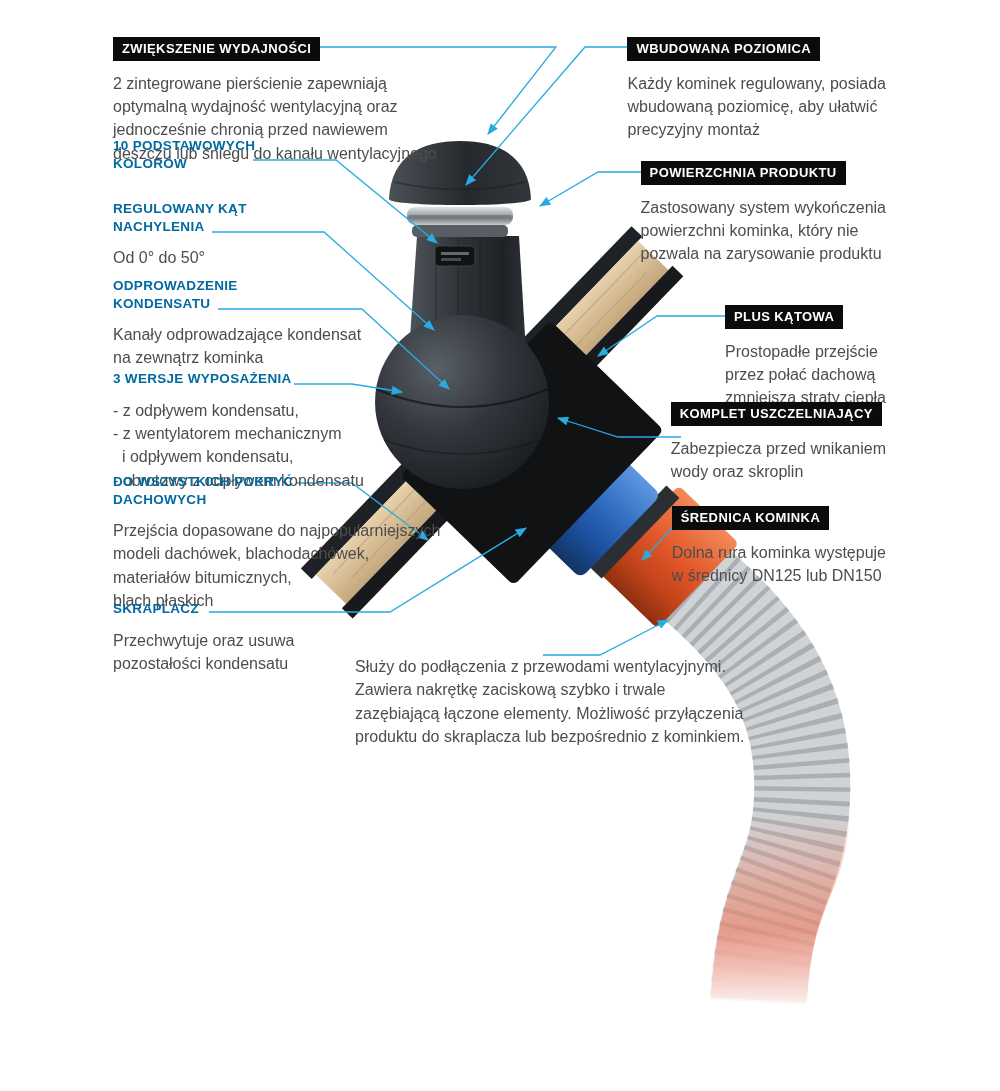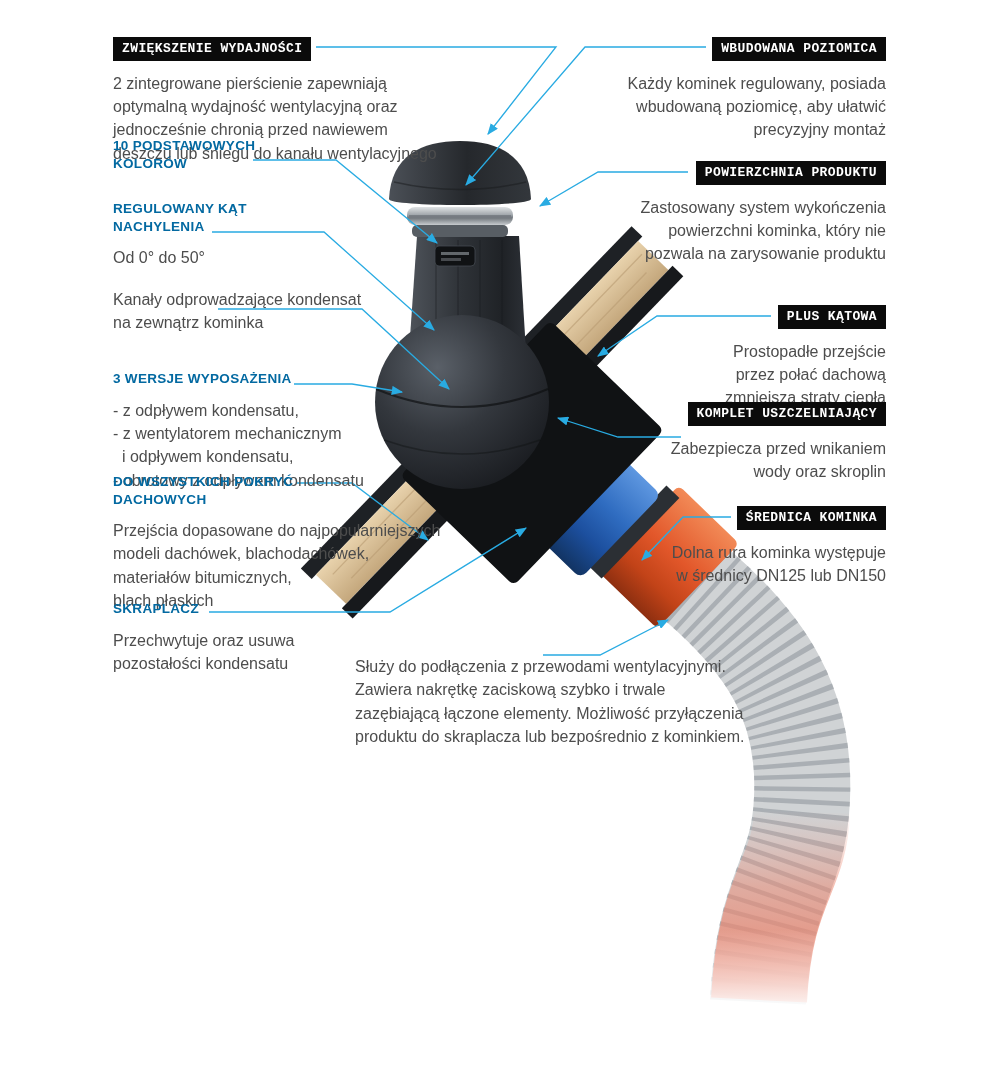--- a/index.html
+++ b/index.html
@@ -2,25 +2,25 @@
 <html><head>
 <meta charset="utf-8">
 <style>
   html,body{margin:0;padding:0;background:#ffffff;}
   .canvas{
     position:relative;width:1000px;height:1091px;background:#ffffff;
     font-family:"Liberation Sans",sans-serif;overflow:hidden;
   }
   .stage{position:absolute;left:0;top:0;width:1000px;height:1091px;}
   .label{position:absolute;}
-  .label.right{text-align:right;}
+  .label.right{}
   .h-bar{
     display:inline-block;background:#0b0b0b;color:#ffffff;
     font-size:13px;font-weight:bold;letter-spacing:.4px;
-    padding:4px 9px;white-space:pre-wrap;line-height:1.2;font-family:Liberation Mono, monospace;
+    padding:4px 9px;white-space:pre-wrap;line-height:1.2;
   }
   .h-plain{
     font-size:13.5px;font-weight:bold;color:#0369a1;
     letter-spacing:.3px;line-height:1.3;white-space:pre-wrap;
   }
   .desc{
     margin-top:11px;font-size:16px;color:#4d4d4d;
     line-height:1.46;white-space:pre-wrap;
   }
   .leader{stroke:#29abe2;stroke-width:1.3;fill:none;}
@@ -155,20 +155,22 @@
 KOLORÓW</div>
   </div>
 
   <div class="label" style="left:113px;top:200px">
     <div class="h-plain">REGULOWANY KĄT
 NACHYLENIA</div>
     <div class="desc">Od 0° do 50°</div>
   </div>
 
   <div class="label" style="left:113px;top:277px">
+    <div class="h-plain">ODPROWADZENIE
+KONDENSATU</div>
     <div class="desc">Kanały odprowadzające kondensat
 na zewnątrz kominka</div>
   </div>
 
   <div class="label" style="left:113px;top:370px">
     <div class="h-plain">3 WERSJE WYPOSAŻENIA</div>
     <div class="desc">- z odpływem kondensatu,
 - z wentylatorem mechanicznym
   i odpływem kondensatu,
 - obrotowy z odpływem kondensatu</div>

